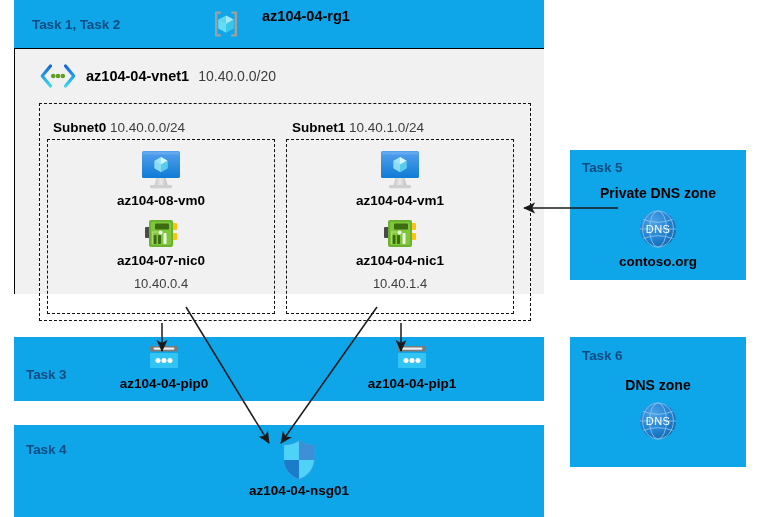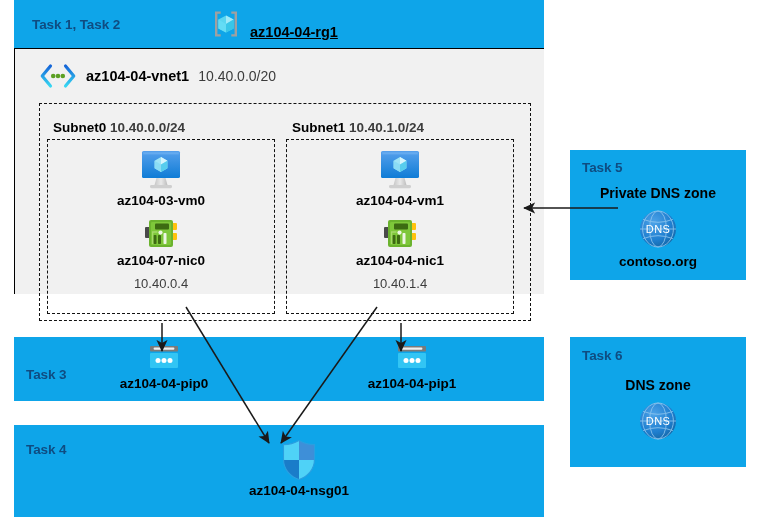--- a/index.html
+++ b/index.html
@@ -34,23 +34,22 @@
     white-space: nowrap;
   }
   
   #rg-band {
     left: 14px; top: 0px; width: 530px; height: 48px;
   }
   #rg-title-wrap {
     position: absolute;
     left: 196px; top: 8px;
     display: flex;
-    align-items: flex-end;
-    gap: 8px;
-    text-decoration: underline;
+    align-items: flex-start;
+    gap: 20px;
   }
   #rg-name {
     font-size: 14.5px;
     font-weight: bold;
     color: #000000;
     white-space: nowrap;
   }
   
   #vnet-region {
     position: absolute;
@@ -89,21 +88,21 @@
     position: absolute;
     border: 1.6px dashed #111;
     box-sizing: border-box;
   }
   .subnet-title {
     position: absolute;
     font-size: 13.5px;
     white-space: nowrap;
   }
   .subnet-title b { color: #000; }
-  .subnet-title span { color: #3c3c3c; font-weight: bold; text-align: right; }
+  .subnet-title span { color: #3c3c3c; font-weight: normal; text-align: right; }
   
   .node {
     position: absolute;
     display: flex;
     flex-direction: column;
     align-items: center;
     width: 160px;
     text-align: center;
   }
   .node-label {
@@ -210,21 +209,21 @@
           <g transform="translate(23,15.5)">
             <polygon points="0,-7.4 6.4,-3.7 6.4,3.7 0,7.4 -6.4,3.7 -6.4,-3.7" fill="#9fe4f7"></polygon>
             <polygon points="0,-7.4 6.4,-3.7 0,0" fill="#d6f5fd"></polygon>
             <polygon points="0,0 6.4,-3.7 6.4,3.7 0,7.4" fill="#57cdee"></polygon>
             <polygon points="-6.4,-3.7 0,0 0,7.4 -6.4,3.7" fill="#8adcf5"></polygon>
           </g>
           <path d="M18.5 29 L27.5 29 L29.5 36 L16.5 36 Z" fill="url(#vmstand)"></path>
           <rect x="12" y="36" width="22" height="3.2" rx="1.4" fill="#cfcfcf"></rect>
         </svg>
       </span>
-      <span class="node-label">az104-03-vm0</span>
+      <span class="node-label">az104-08-vm0</span>
     </div>
 
     <div class="node" style="left:66px; top:168px;">
       <span>
         <svg class="ico" width="36" height="34" viewBox="0 0 36 34">
           <rect x="2" y="10" width="5" height="11" rx="1" fill="#4a4a4a"></rect>
           <rect x="29" y="6" width="5" height="7" rx="1" fill="#ffc20e"></rect>
           <rect x="29" y="16" width="5" height="7" rx="1" fill="#ffc20e"></rect>
           <rect x="6" y="3" width="24" height="27" rx="2" fill="#6bb32e"></rect>
           <rect x="8" y="5" width="20" height="23" rx="1.2" fill="#7ec73a"></rect>

